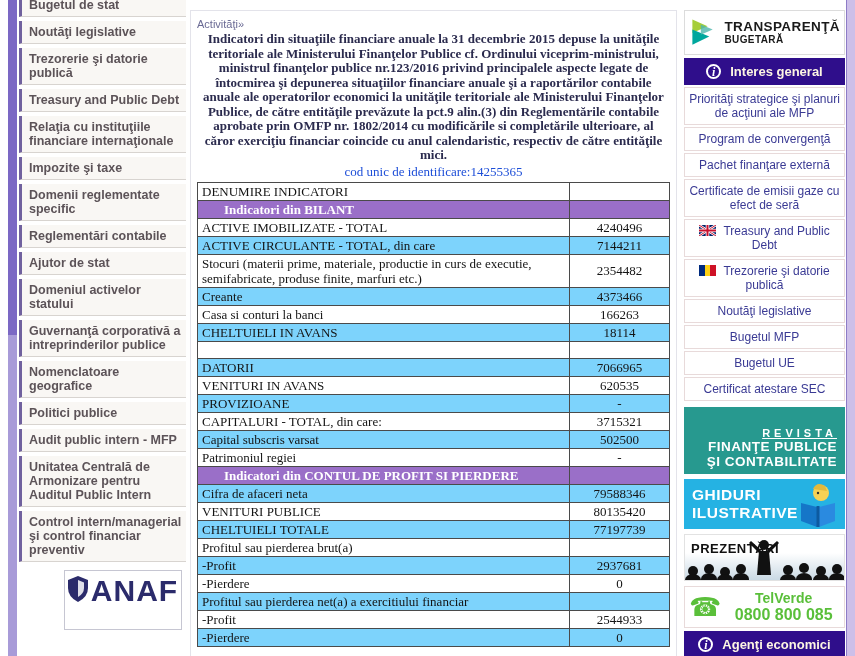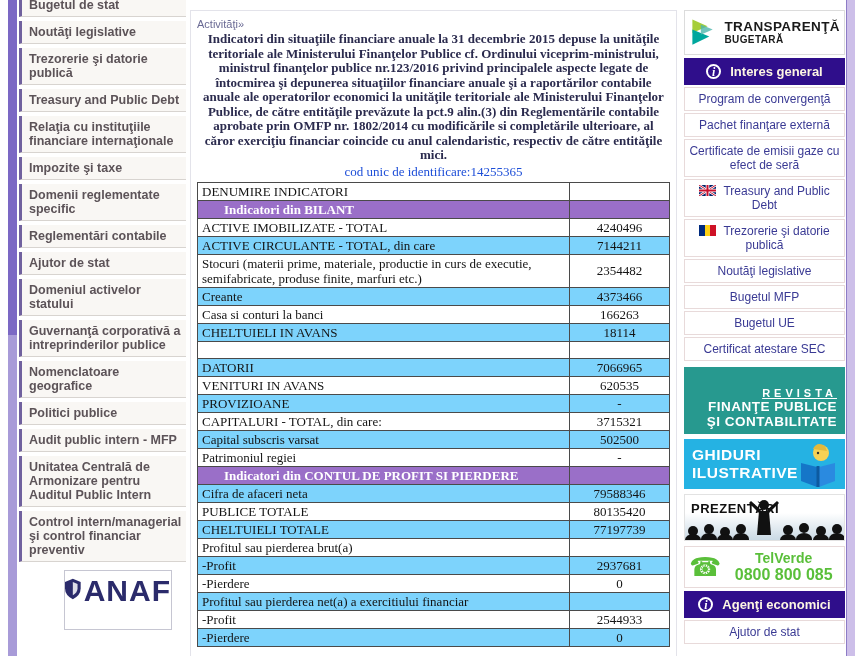--- a/index.html
+++ b/index.html
@@ -13,21 +13,21 @@
 
   
   .right-strip { position:absolute; right:0; top:0; width:9px; height:656px;
     background:#cdbfe9; border-left:1px solid #8d7cc6; }
 
   
   .sidebar { position:absolute; left:19px; top:-6px; width:167px; }
   .side-item { background:#f9f7f4; border-left:3px solid #70619e; border-bottom:1px solid #d8d4d0;
     margin-bottom:4px; padding:4px 3px 4px 7px; font-weight:bold; font-size:12.5px;
     line-height:14px; color:#5c5358; cursor:pointer; }
-  .anaf-box { margin:8px 0 0 45px; width:108px; height:60px; border:1px solid #c6c6d2;
+  .anaf-box { margin:8px 0 0 45px; width:118px; height:60px; border:1px solid #c6c6d2;
     background:#fff; display:flex; align-items:flex-start; justify-content:center;
     padding-top:5px; gap:3px; cursor:pointer; }
   .anaf-text { font-weight:bold; font-size:30px; letter-spacing:1px; color:#2b2b6b;
     line-height:30px; }
 
   
   .content { position:absolute; left:190px; top:10px; width:487px; height:700px;
     border:1px solid #e3e3ea; border-bottom:none; background:#fff; padding:3px 4px; }
   .activ-link { font-size:11px; color:#6a6a94; margin:1px 0 2px 2px; cursor:pointer; display:inline-block; }
   .intro { font-family:"Liberation Serif", serif; font-weight:bold; font-size:13px;
@@ -260,21 +260,21 @@
           <td class="t-label">Indicatori din CONTUL DE PROFIT SI PIERDERE</td>
           <td class="t-value"></td>
         </tr>
 
         <tr class="t-row row-data odd">
           <td class="t-label">Cifra de afaceri neta</td>
           <td class="t-value">79588346</td>
         </tr>
 
         <tr class="t-row row-data even">
-          <td class="t-label">PUBLICE TOTALE</td>
+          <td class="t-label">VENITURI PUBLICE</td>
           <td class="t-value">80135420</td>
         </tr>
 
         <tr class="t-row row-data odd">
           <td class="t-label">CHELTUIELI TOTALE</td>
           <td class="t-value">77197739</td>
         </tr>
 
         <tr class="t-row row-data even">
           <td class="t-label">Profitul sau pierderea brut(a)</td>
@@ -324,20 +324,25 @@
     </div>
   </div>
 
   <div class="group-header">
     <span class="info-icon">i</span>
     <span>Interes general</span>
   </div>
 
   <div>
 
+      <div class="rlink even">
+        
+        
+        <span>Priorităţi strategice şi planuri de acţiuni ale MFP</span>
+      </div>
 
       <div class="rlink odd">
         
         
         <span>Program de convergenţă</span>
       </div>
 
       <div class="rlink even">
         
         

